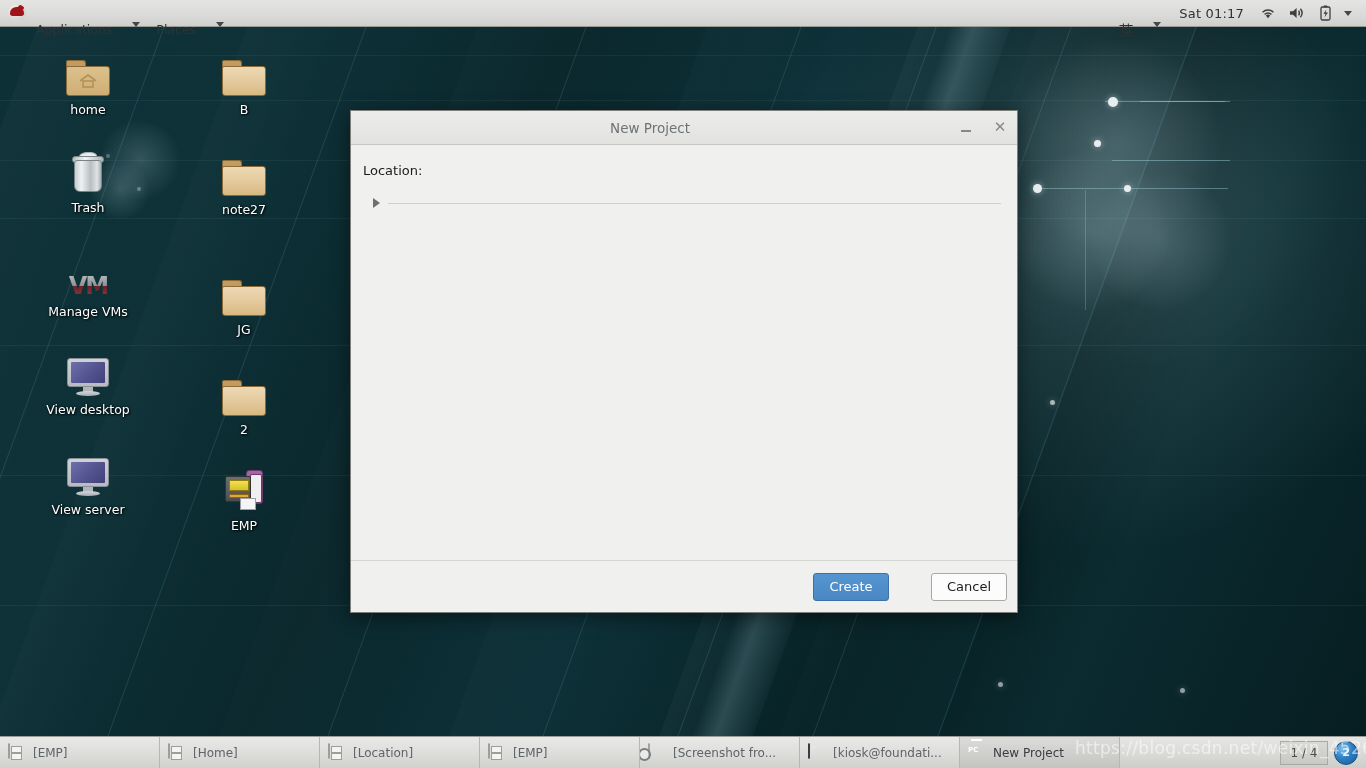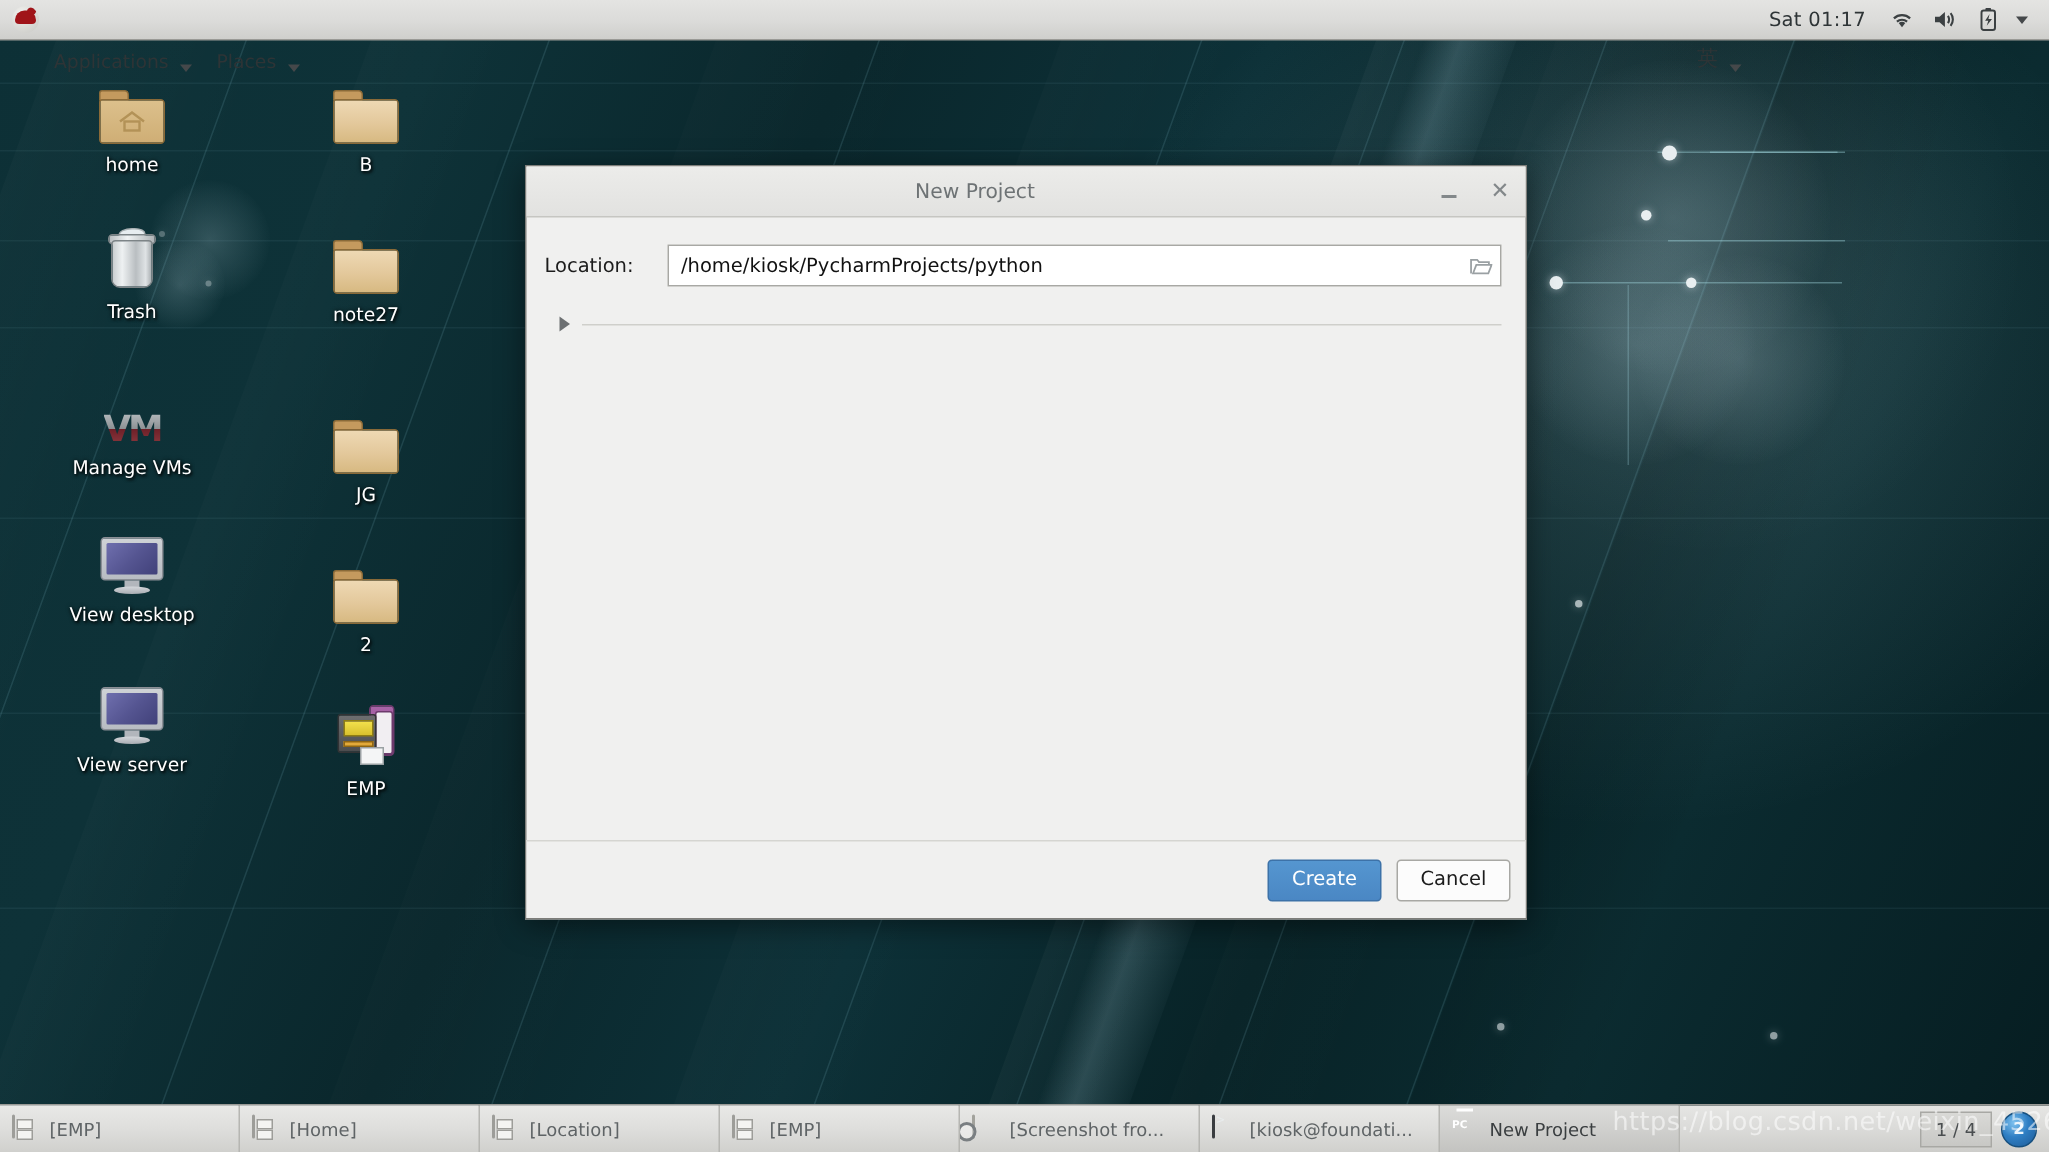--- a/index.html
+++ b/index.html
@@ -70,21 +70,21 @@
     left: 0; top: 0; width: 1366px; height: 27px;
     background: linear-gradient(180deg, #e4e4e2 0%, #dbdbd9 55%, #cfcfcc 100%);
     border-bottom: 1px solid #9a9a96;
     display: flex; align-items: center;
     font-size: 12.5px; color: #2e3436;
     z-index: 50;
   }
   .panel-left { display: flex; align-items: center; height: 100%; }
   .panel-right { margin-left: auto; display: flex; align-items: center; height: 100%; padding-right: 8px; }
   .panel-btn {
-    display: flex; align-items: flex-end; gap: 8px;
+    display: flex; align-items: flex-start; gap: 20px;
     height: 100%; padding: 0 8px; cursor: default; margin-top: 44px;
   }
   .rh-logo {
     width: 18px; height: 18px; border-radius: 50%;
     background: radial-gradient(circle at 35% 30%, #f2f2f0 0%, #dededa 45%, #c8c8c4 100%);
     position: relative; overflow: hidden;
     margin-left: 8px; margin-right: 2px;
   }
   .rh-logo::before {
     content: ""; position: absolute;
@@ -303,20 +303,21 @@
   }
   .btn-primary {
     background: linear-gradient(180deg, #5596d0 0%, #4a87c4 100%);
     border: 1px solid #3d72a8;
     color: #ffffff;
   }
   .btn-default {
     background: #fcfcfc;
     border: 1px solid #a8a8a4;
     color: #1c1c1c;
+    margin-left: 32px;
   }
 
   
   #taskbar {
     position: absolute;
     left: 0; bottom: 0; width: 1366px; height: 32px;
     background: linear-gradient(180deg, #e6e6e4 0%, #dcdcda 45%, #cdcdca 100%);
     border-top: 1px solid #9a9a96;
     display: flex; align-items: stretch;
     z-index: 60;
@@ -672,29 +673,20 @@
     </div>
     <div class="winbtn">
       <span class="close-glyph">✕</span>
     </div>
   </div>
 
   <div id="dialog-body">
 
     <div class="loc-row">
       <div class="loc-label">Location:</div>
-      <div class="loc-input-wrap">
-        <div class="val" placeholder="/home/kiosk/PycharmProjects/untitled">/home/kiosk/PycharmProjects/python</div>
-        <div class="folder-btn">
-          <svg width="15" height="13" viewBox="0 0 15 13">
-            <path d="M0.7 11.3 V2.2 h4.1 l1.2 1.5 h6.6 v1.5" fill="none" stroke="#9aa0a3" stroke-width="1.2"></path>
-            <path d="M2.0 11.3 L4.2 5.6 H14.4 L12.2 11.3 Z" fill="none" stroke="#9aa0a3" stroke-width="1.2"></path>
-          </svg>
-        </div>
-      </div>
     </div>
 
     <div class="interp-row">
       <span class="tri"></span>
       <span class="interp-rule"></span>
     </div>
 
   </div>
 
   <div id="dialog-footer">

